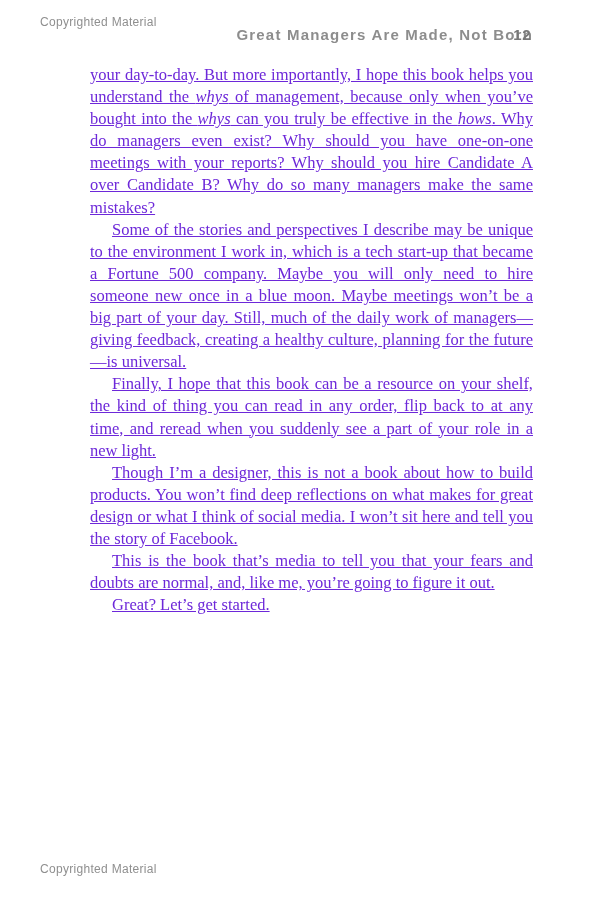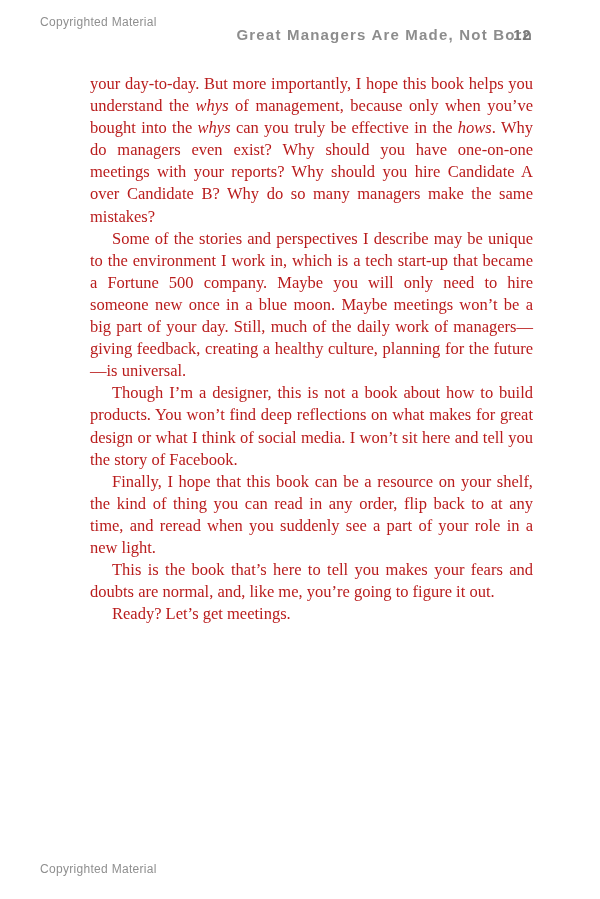--- a/index.html
+++ b/index.html
@@ -42,48 +42,49 @@
   }
   .page-number {
     position: absolute;
     right: 2px;
     top: 0;
     letter-spacing: 0.5px;
     color: #787878;
   }
   .body-text {
     position: absolute;
-    top: 73px;
+    top: 64px;
     left: 90px;
     width: 443px;
     font-size: 16.5px;
     line-height: 22.1px;
-    color: #b91c1c;
+    color: #6d28d9;
     text-align: justify;
+    text-decoration: underline;
   }
   .para { margin: 0; }
   .para.indent { text-indent: 22px; }
   .para em { font-style: italic; }
 </style>
 </head>
 <body>
 
 <div class="page">
 
   <div class="copyright top">Copyrighted Material</div>
 
   <div class="running-header">
     <span>Great Managers Are Made, Not Born</span>
     <span class="page-number">12</span>
   </div>
 
   <div class="body-text">
       <p class="para"><span>your day-to-day. But more importantly, I hope this book helps you understand the </span><em>whys</em><span> of management, because only when you’ve bought into the </span><em>whys</em><span> can you truly be effective in the </span><em>hows</em><span>. Why do managers even exist? Why should you have one-on-one meetings with your reports? Why should you hire Candidate A over Candidate B? Why do so many managers make the same mistakes?</span></p>
       <p class="para indent"><span>Some of the stories and perspectives I describe may be unique to the environment I work in, which is a tech start-up that became a Fortune 500 company. Maybe you will only need to hire someone new once in a blue moon. Maybe meetings won’t be a big part of your day. Still, much of the daily work of managers—giving feedback, creating a healthy culture, planning for the future—is universal.</span></p>
+      <p class="para indent"><span>Finally, I hope that this book can be a resource on your shelf, the kind of thing you can read in any order, flip back to at any time, and reread when you suddenly see a part of your role in a new light.</span></p>
       <p class="para indent"><span>Though I’m a designer, this is not a book about how to build products. You won’t find deep reflections on what makes for great design or what I think of social media. I won’t sit here and tell you the story of Facebook.</span></p>
-      <p class="para indent"><span>Finally, I hope that this book can be a resource on your shelf, the kind of thing you can read in any order, flip back to at any time, and reread when you suddenly see a part of your role in a new light.</span></p>
-      <p class="para indent"><span>This is the book that’s here to tell you makes your fears and doubts are normal, and, like me, you’re going to figure it out.</span></p>
-      <p class="para indent"><span>Ready? Let’s get meetings.</span></p>
+      <p class="para indent"><span>This is the book that’s media to tell you that your fears and doubts are normal, and, like me, you’re going to figure it out.</span></p>
+      <p class="para indent"><span>Great? Let’s get started.</span></p>
     </div>
 
   <div class="copyright bottom">Copyrighted Material</div>
 
 </div>
 
 </body></html>

